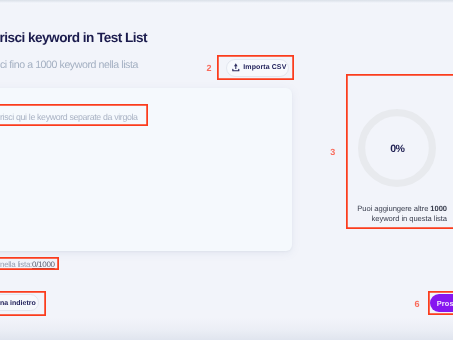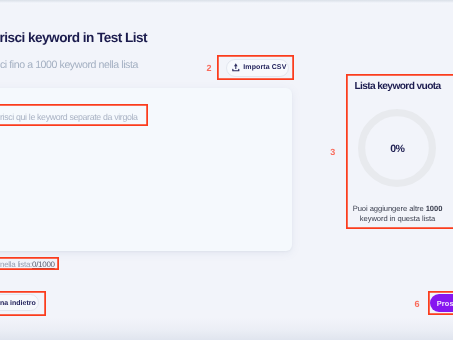--- a/index.html
+++ b/index.html
@@ -36,21 +36,21 @@
   #counter b{color:#55596a;font-weight:400;text-decoration:underline;}
 
   
   #backBtn{position:absolute;left:-42px;top:293.9px;width:80.6px;height:16.9px;border:1px solid #e3e7ef;border-radius:8.5px;background:#f6f8fc;}
   #backLbl{position:absolute;left:-10.8px;top:299.6px;font-size:7.0px;font-weight:700;color:#23235c;letter-spacing:0px;white-space:nowrap;line-height:7px;z-index:20;}
 
   
   #panelTitle{position:absolute;left:354.4px;top:81.5px;font-size:10.2px;font-weight:700;color:#1d1d50;white-space:nowrap;letter-spacing:-0.62px;line-height:9px;}
   #donut{position:absolute;left:357.7px;top:108.9px;width:78px;height:78px;}
   #donutVal{position:absolute;left:357.3px;top:144.5px;width:80px;text-align:center;font-size:10.6px;font-weight:700;color:#1d1d50;letter-spacing:-0.6px;line-height:9px;}
-  #panelFoot{position:absolute;left:348px;top:203.8px;width:99px;text-align:center;font-size:7.6px;color:#3c4050;line-height:10.6px;letter-spacing:-0.06px;}
+  #panelFoot{position:absolute;left:348px;top:203.8px;width:99px;text-align:right;font-size:7.6px;color:#3c4050;line-height:10.6px;letter-spacing:-0.06px;}
   #panelFoot b{font-weight:700;}
 
   
   #proceed{position:absolute;left:430.1px;top:294.1px;width:58px;height:17.9px;background:#8616f0;border-radius:9px;}
   #proceedLbl{position:absolute;left:436.8px;top:300.1px;font-size:7.4px;font-weight:700;color:#f3e7fd;letter-spacing:0.1px;white-space:nowrap;line-height:7px;z-index:20;}
 
   
   .annbox{position:absolute;box-shadow:inset 0 0 0 1.75px #fb3c1d;z-index:40;}
   .annnum{position:absolute;color:#fa6b5b;font-size:9px;font-weight:700;z-index:41;line-height:9px;}
 </style>
@@ -70,21 +70,20 @@
   <div id="importCsvLbl">Importa CSV</div>
 
   <div id="ta"></div>
   <div id="taph">Inserisci qui le keyword separate da virgola</div>
 
   <div id="counter"><span>Keyword nella lista:</span><b>0/1000</b></div>
 
   <div id="backBtn"></div>
   <div id="backLbl">Torna indietro</div>
 
-  <div id="panelTitle">Lista keyword vuota</div>
   <svg id="donut" viewBox="0 0 78 78">
     <circle cx="39" cy="39" r="35.4" fill="none" stroke="#e8eaee" stroke-width="7.2"></circle>
   </svg>
   <div id="donutVal">0%</div>
   <div id="panelFoot"><span>Puoi aggiungere altre </span><b>1000</b><span> keyword in questa lista</span></div>
 
   <div id="proceed"></div>
   <div id="proceedLbl">Prosegui</div>
 
   <div class="annbox" style="left:217px;top:55px;width:77px;height:24.5px;"></div>

